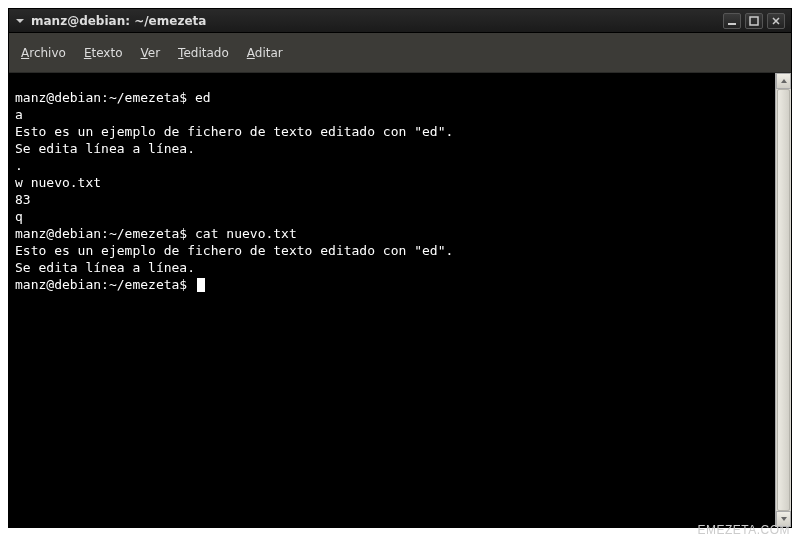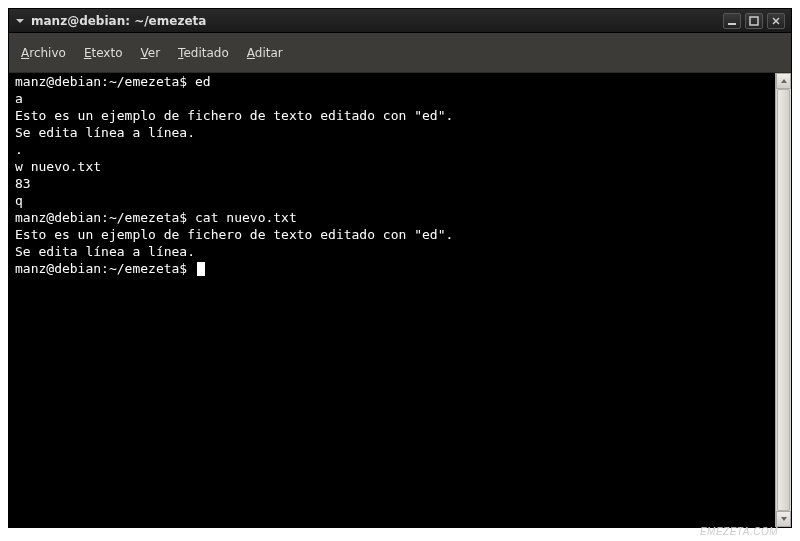--- a/index.html
+++ b/index.html
@@ -70,21 +70,21 @@
       cursor: pointer;
     }
     .mnemonic { text-decoration: underline; }
     .terminal-body {
       flex: 1;
       display: flex;
       background: #000;
     }
     .terminal-content {
       flex: 1;
-      padding: 0 6px;
+      padding: 16px 6px;
       color: #fff;
       font-size: 13px;
       line-height: 17px;
       white-space: pre-wrap;
       font-family: "DejaVu Sans Mono", "Liberation Mono", monospace;
     }
     .prompt-user { color: #fff; }
     .scrollbar {
       width: 16px;
       background: #d9d7d0;
@@ -119,27 +119,26 @@
     .cursor {
       display: inline-block;
       width: 8px;
       height: 14px;
       background: #fff;
       vertical-align: text-bottom;
       margin-left: 2px;
     }
     .watermark {
       position: absolute;
-      right: 22px;
+      right: 10px;
       bottom: 4px;
       font-family: sans-serif;
-      font-size: 10px;
+      font-size: 12px;
       color: #ccc;
       letter-spacing: 0.5px;
-      font-style: italic;
     }
   </style>
 </head>
 <body>
 
 <div class="window">
 
   <div class="titlebar">
     <span class="titlebar-icon">
       <svg width="10" height="10" viewBox="0 0 10 10">

